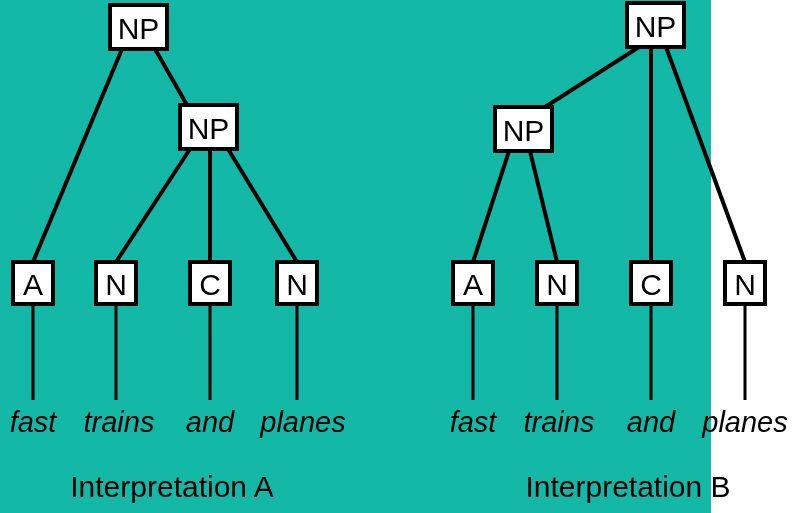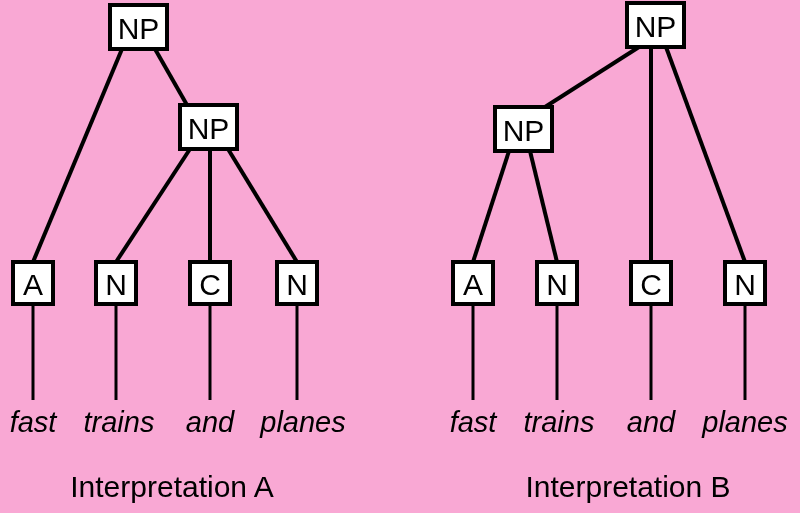--- a/index.html
+++ b/index.html
@@ -9,23 +9,23 @@
   }
   body {
     width: 800px;
     height: 513px;
     font-family: "Liberation Sans", sans-serif;
     color: #000000;
     overflow: hidden;
   }
   #figure {
     position: relative;
-    width: 800px;
+    width: 711px;
     height: 513px;
-    background: #f9a8d4;
+    background: #14b8a6;
   }
   svg#tree-canvas {
     position: absolute;
     left: 0;
     top: 0;
     width: 800px;
     height: 513px;
     display: block;
   }
   .node-box {

